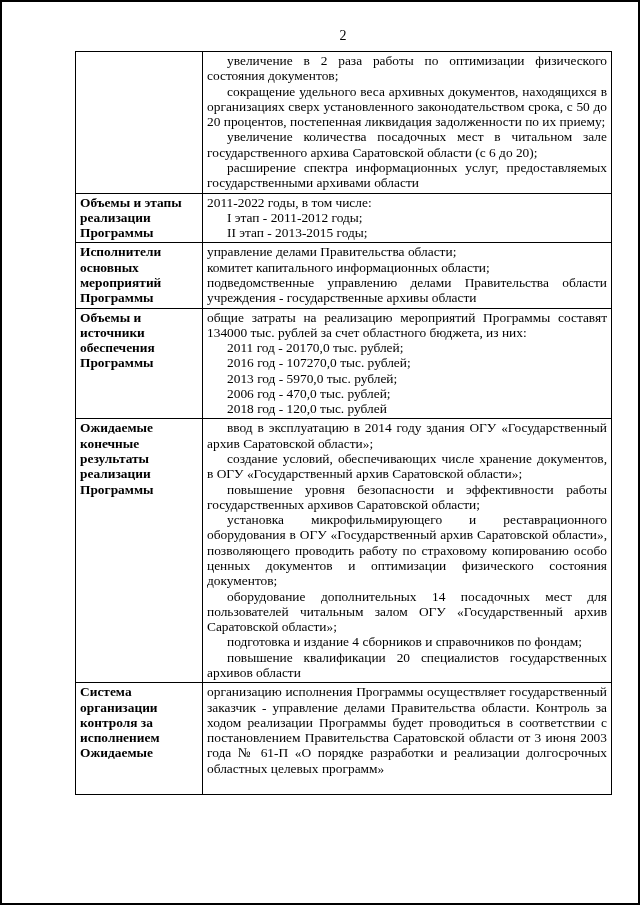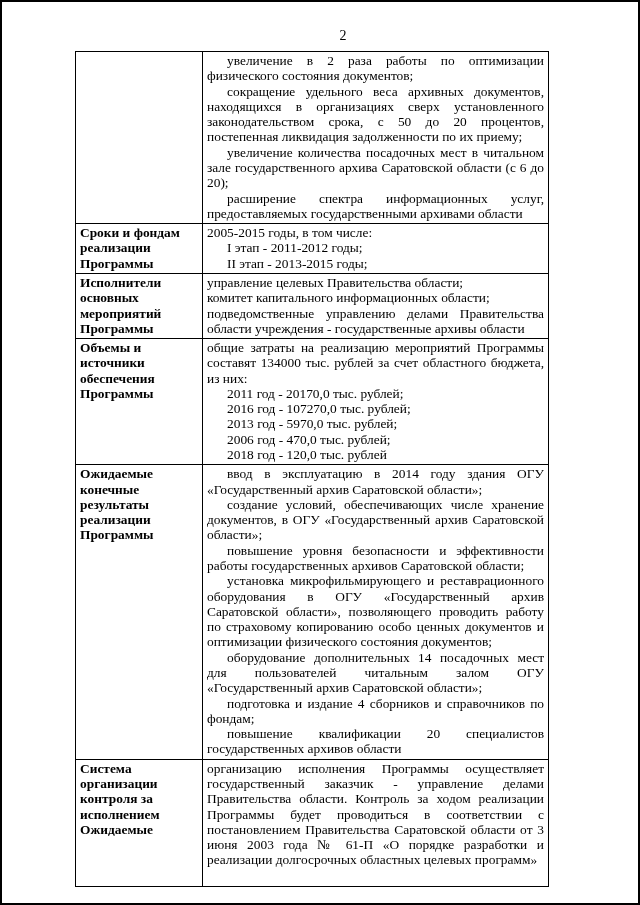--- a/index.html
+++ b/index.html
@@ -22,21 +22,21 @@
   .page-number {
     width: 536px;
     margin-left: 73px;
     text-align: center;
     font-size: 14px;
     margin-bottom: 7px;
   }
   table.doc {
     border-collapse: collapse;
     margin-left: 73px;
-    width: 474px;
+    width: 537px;
     table-layout: fixed;
   }
   table.doc td {
     border: 1px solid #000000;
     vertical-align: top;
     padding: 1px 4px 2px 4px;
     font-size: 13.4px;
     line-height: 1.14;
   }
   td.hdr {
@@ -67,31 +67,31 @@
       <tr>
         <td class="hdr"></td>
         <td class="content">
             <p class="indent">увеличение в 2 раза работы по оптимизации физического состояния документов;</p>
             <p class="indent">сокращение удельного веса архивных документов, находящихся в организациях сверх установленного законодательством срока, с 50 до 20 процентов, постепенная ликвидация задолженности по их приему;</p>
             <p class="indent">увеличение количества посадочных мест в читальном зале государственного архива Саратовской области (с 6 до 20);</p>
             <p class="indent">расширение спектра информационных услуг, предоставляемых государственными архивами области</p>
           </td>
       </tr>
       <tr>
-        <td class="hdr">Сроки и фондам реализации Программы</td>
+        <td class="hdr">Объемы и этапы реализации Программы</td>
         <td class="content">
-            <p class="">2005-2015 годы, в том числе:</p>
+            <p class="">2011-2022 годы, в том числе:</p>
             <p class="indent">I этап - 2011-2012 годы;</p>
             <p class="indent">II этап - 2013-2015 годы;</p>
           </td>
       </tr>
       <tr>
         <td class="hdr">Исполнители основных мероприятий Программы</td>
         <td class="content">
-            <p class="">управление целевых Правительства области;</p>
+            <p class="">управление делами Правительства области;</p>
             <p class="">комитет капитального информационных области;</p>
             <p class="">подведомственные управлению делами Правительства области учреждения - государственные архивы области</p>
           </td>
       </tr>
       <tr>
         <td class="hdr">Объемы и источники обеспечения Программы</td>
         <td class="content">
             <p class="">общие затраты на реализацию мероприятий Программы составят 134000 тыс. рублей за счет областного бюджета, из них:</p>
             <p class="indent">2011 год - 20170,0 тыс. рублей;</p>
             <p class="indent">2016 год - 107270,0 тыс. рублей;</p>

